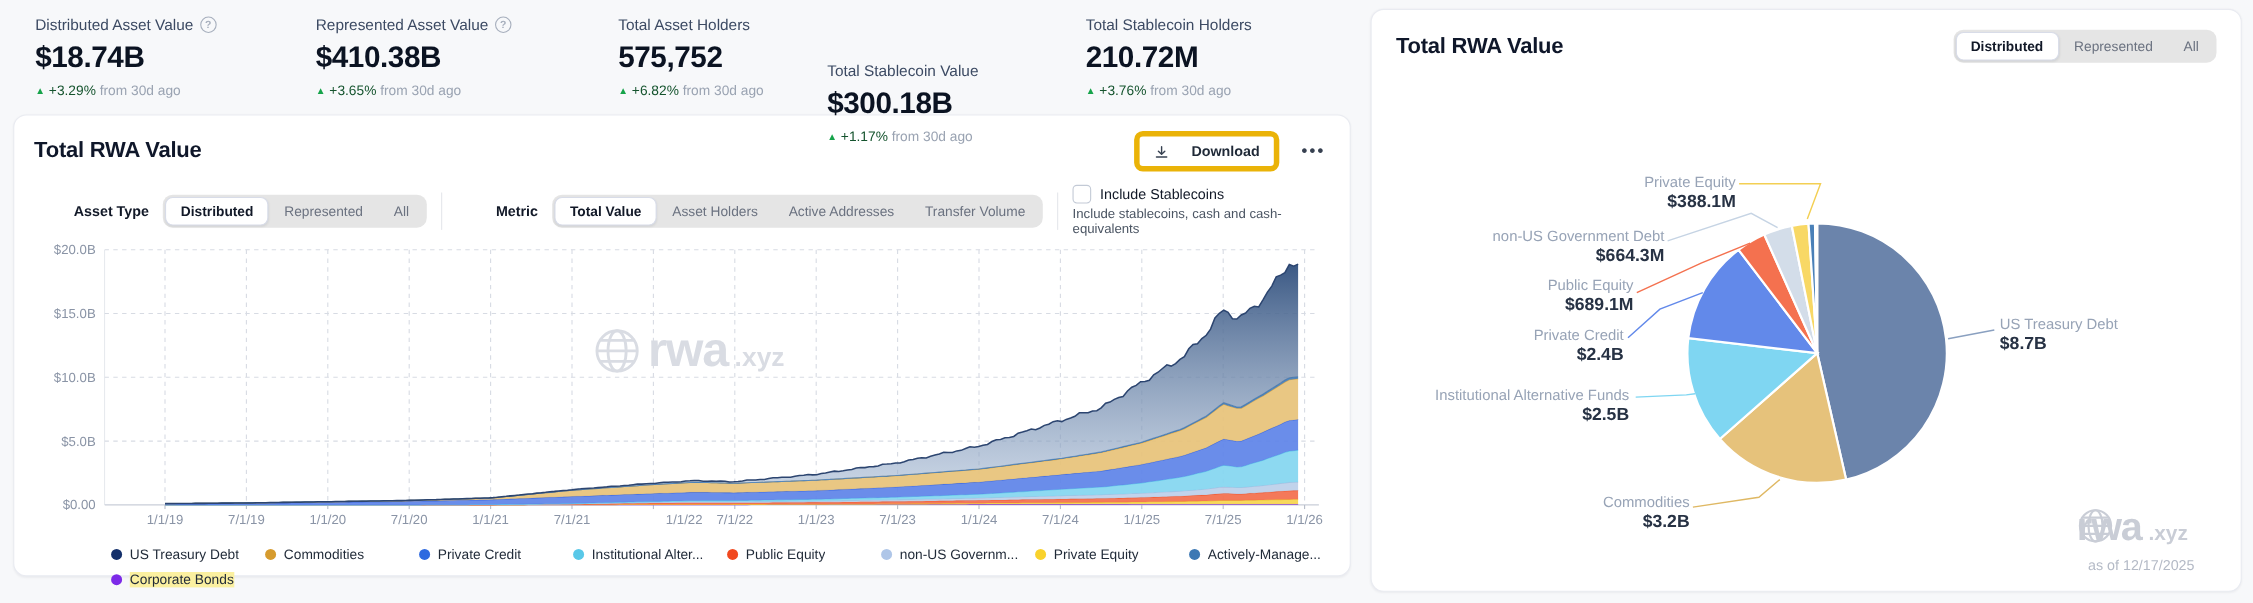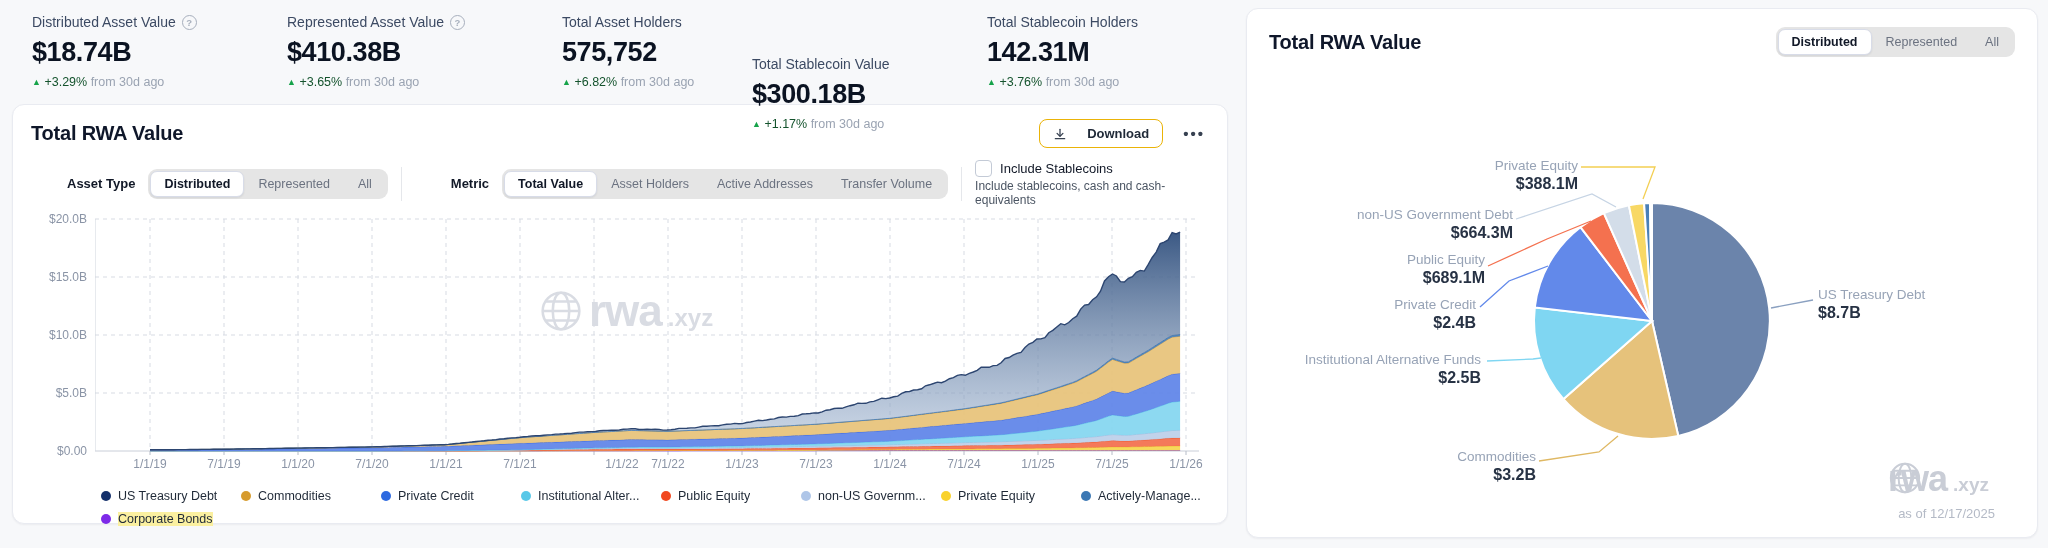--- a/index.html
+++ b/index.html
@@ -28,21 +28,21 @@
 
   
   .card { background: #fff; border: 1px solid #e9ebf1; border-radius: 12px;
           box-shadow: 0 1px 2px rgba(16,24,40,.05); }
   .left-card { width: 1216px; height: 420px; padding: 14px 16px 10px 18px; }
   .right-card { width: 794px; height: 530px; padding: 18px 22px; position: relative; }
 
   .card-header { display: flex; align-items: center; }
   .card-title { font-size: 20px; font-weight: 700; color: #0f172a; letter-spacing: -0.2px; }
   .header-actions { margin-left: auto; display: flex; align-items: center; gap: 14px; }
-  .btn { display: inline-flex; align-items: center; gap: 20px; background: #fff; border: 1px solid #eab308;
+  .btn { display: inline-flex; align-items: center; gap: 20px; background: #fff; border: 5px solid #eab308;
          border-radius: 8px; padding: 6px 13px; font-size: 13px; font-weight: 600; color: #1f2937; cursor: pointer; }
   .btn svg { display: block; }
   .dots-btn { border: none; background: none; font-size: 15px; font-weight: 700; letter-spacing: 2px;
               color: #374151; cursor: pointer; padding: 4px 6px; }
 
   
   .seg { display: inline-flex; align-items: center; background: #e5e5e5; border-radius: 9px; padding: 2px; }
   .seg-opt { font-size: 12.5px; color: #6b7280; padding: 5px 13px; border-radius: 7px; white-space: nowrap; cursor: pointer;
              border: 1px solid transparent; }
   .seg-opt.selected { background: #fff; color: #111827; font-weight: 600; border: 1px solid #d8dce8;
@@ -122,21 +122,21 @@
           <div class="stat-label">
             <span>Total Stablecoin Value</span>
           </div>
           <div class="stat-value">$300.18B</div>
           <div class="stat-delta"><span class="delta-arrow">▲</span> <span class="delta-pct">+1.17%</span> <span class="delta-note">from 30d ago</span></div>
         </div>
         <div class="stat">
           <div class="stat-label">
             <span>Total Stablecoin Holders</span>
           </div>
-          <div class="stat-value">142.31M</div>
+          <div class="stat-value">210.72M</div>
           <div class="stat-delta"><span class="delta-arrow">▲</span> <span class="delta-pct">+3.76%</span> <span class="delta-note">from 30d ago</span></div>
         </div>
       </div>
 
     <div class="card left-card">
       <div class="card-header">
         <div class="card-title">Total RWA Value</div>
         <div class="header-actions">
           <button class="btn">
             <span>

